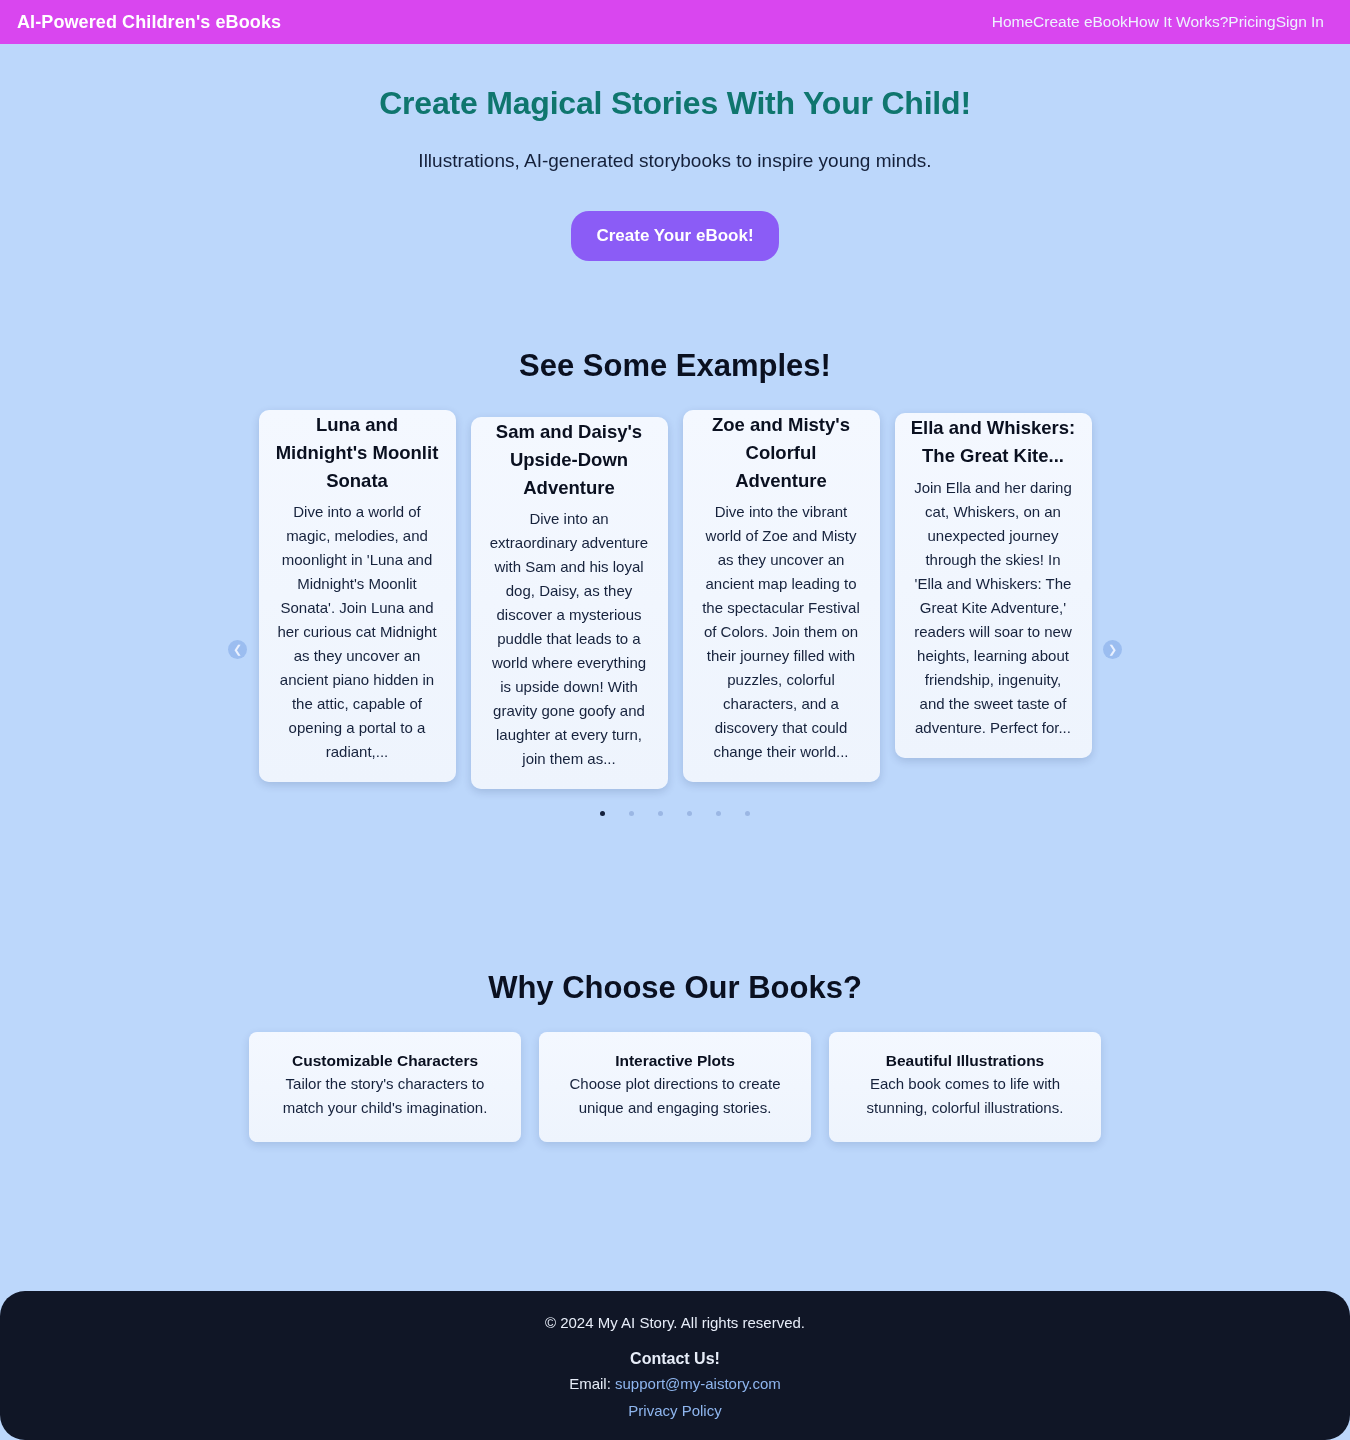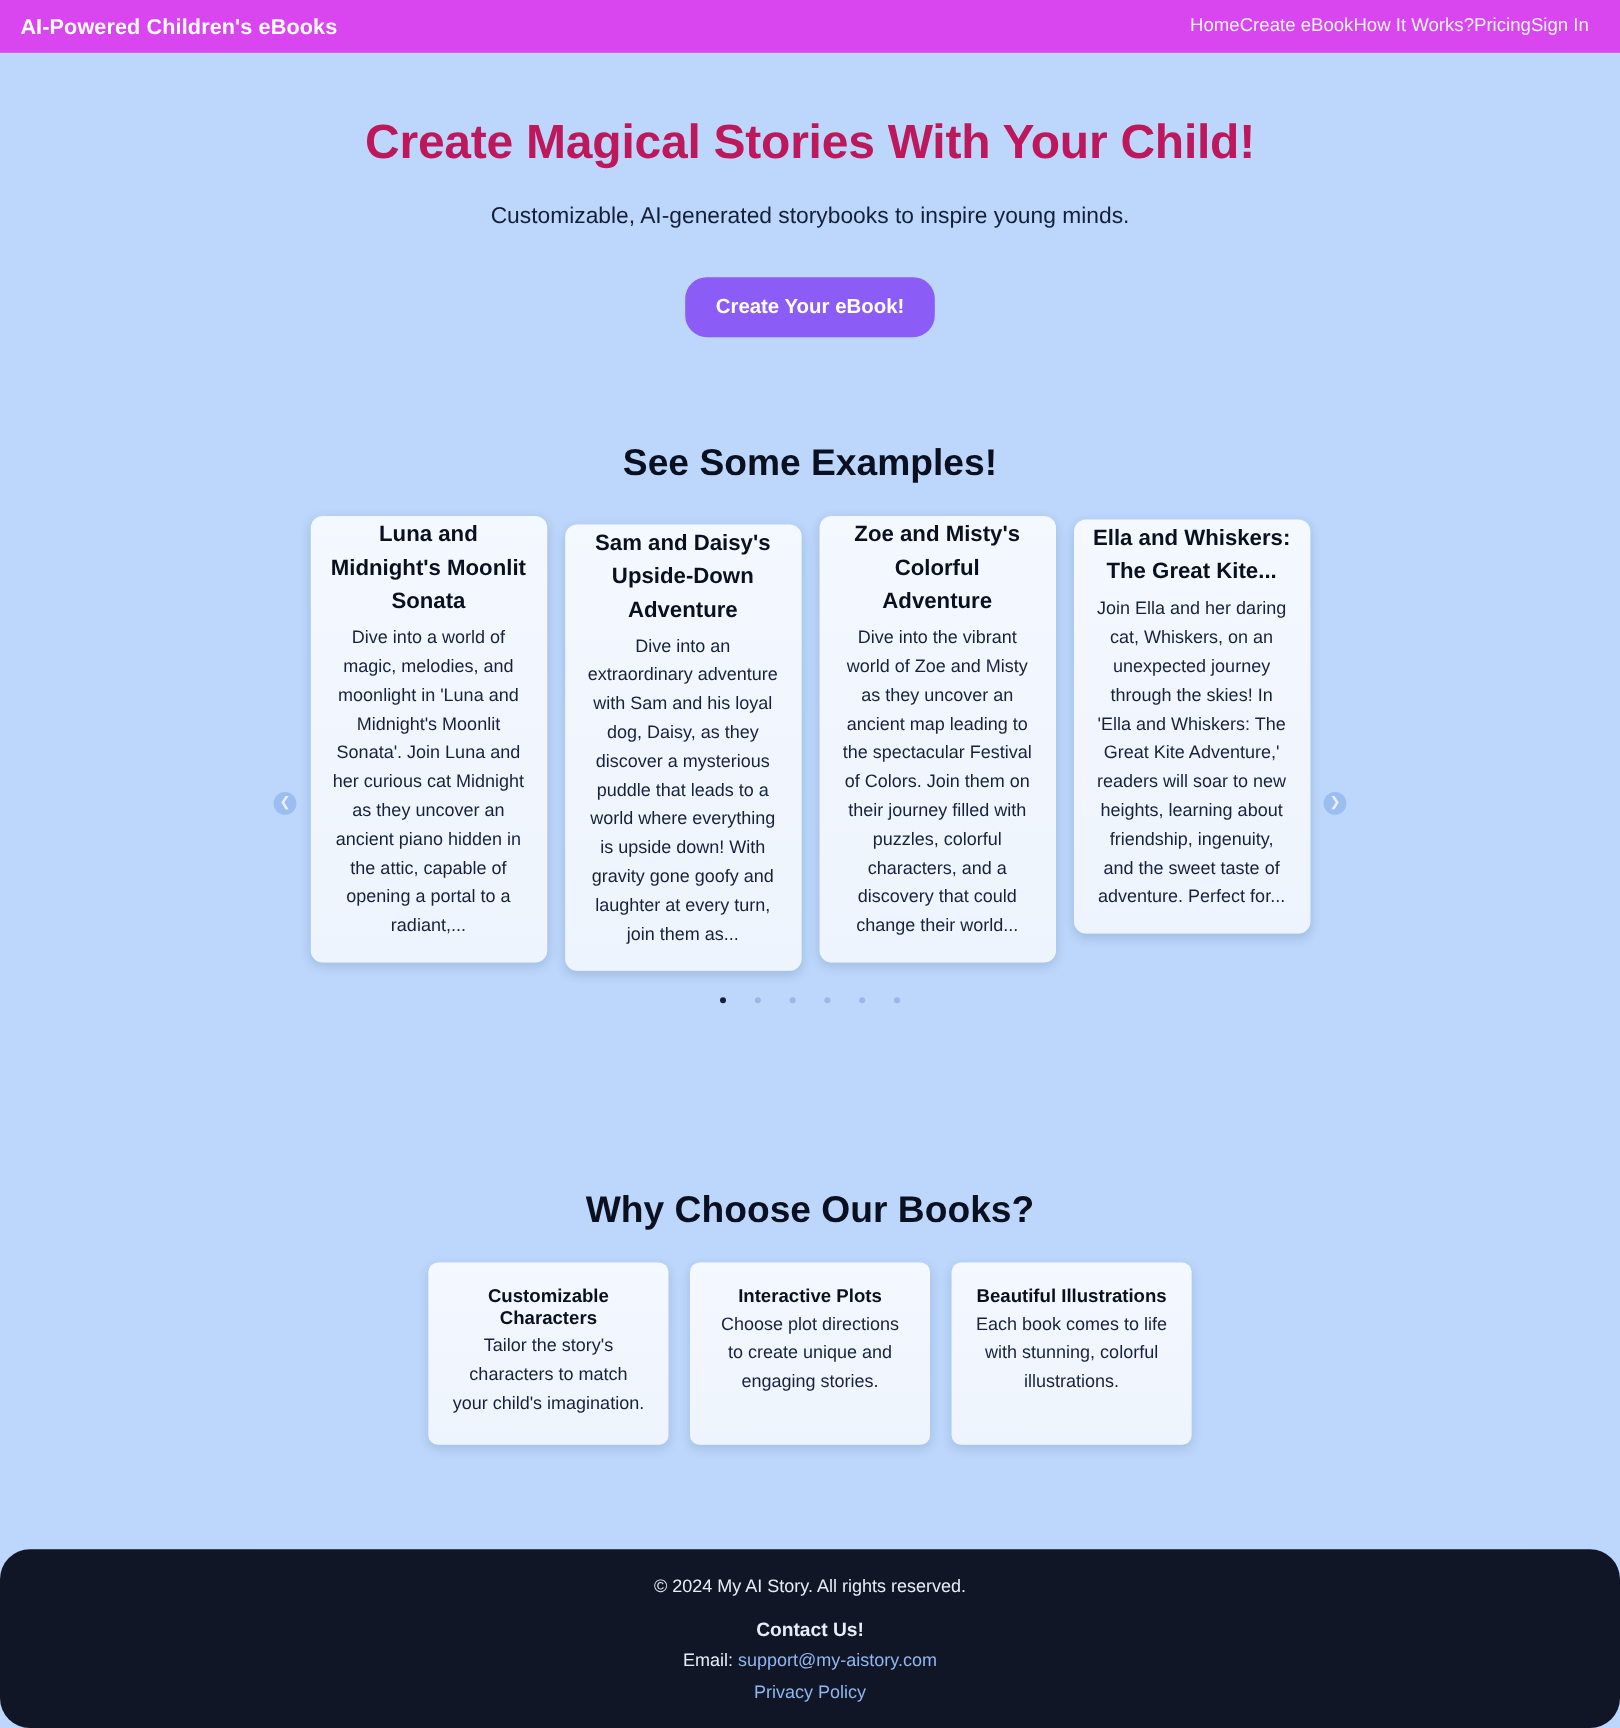--- a/index.html
+++ b/index.html
@@ -43,25 +43,25 @@
     text-decoration: none;
     white-space: nowrap;
   }
 
   
   .hero {
     text-align: center;
     padding-top: 37px;
   }
   .hero h1 {
-    margin: 16px;
-    font-size: 40px;
+    margin: 4px;
+    font-size: 32px;
     font-weight: 700;
     letter-spacing: -0.2px;
-    color: #be185d;
+    color: #0f766e;
   }
   .hero p.sub {
     margin: 28px 0 0 0;
     font-size: 19px;
     color: #14203a;
   }
   .cta-wrap {
     margin-top: 39px;
   }
   .cta {
@@ -160,21 +160,21 @@
 
   
   .features-section { margin-top: 62px; }
   .features {
     display: flex;
     justify-content: center;
     gap: 18px;
     margin-top: 26px;
   }
   .feature {
-    width: 200px;
+    width: 272px;
     background: linear-gradient(#f4f8ff, #eef4fd);
     border-radius: 8px;
     box-shadow: 0 3px 9px rgba(20,40,90,.14);
     padding: 20px 18px 22px 18px;
     text-align: center;
   }
   .feature h4 {
     margin: 0 0 2px 0;
     font-size: 15.5px;
     font-weight: 700;
@@ -233,21 +233,21 @@
       <a class="nav-link" href="#">Home</a>
       <a class="nav-link" href="#">Create eBook</a>
       <a class="nav-link" href="#">How It Works?</a>
       <a class="nav-link" href="#">Pricing</a>
       <a class="nav-link" href="#">Sign In</a>
     </div>
   </div>
 
   <div class="hero">
     <h1>Create Magical Stories With Your Child!</h1>
-    <p class="sub">Customizable, AI-generated storybooks to inspire young minds.</p>
+    <p class="sub">Illustrations, AI-generated storybooks to inspire young minds.</p>
     <div class="cta-wrap">
       <button class="cta">Create Your eBook!</button>
     </div>
   </div>
 
   <div class="examples">
     <h2 class="section-title">See Some Examples!</h2>
 
     <div class="carousel">
       <div class="carousel-arrow prev">❮</div>

